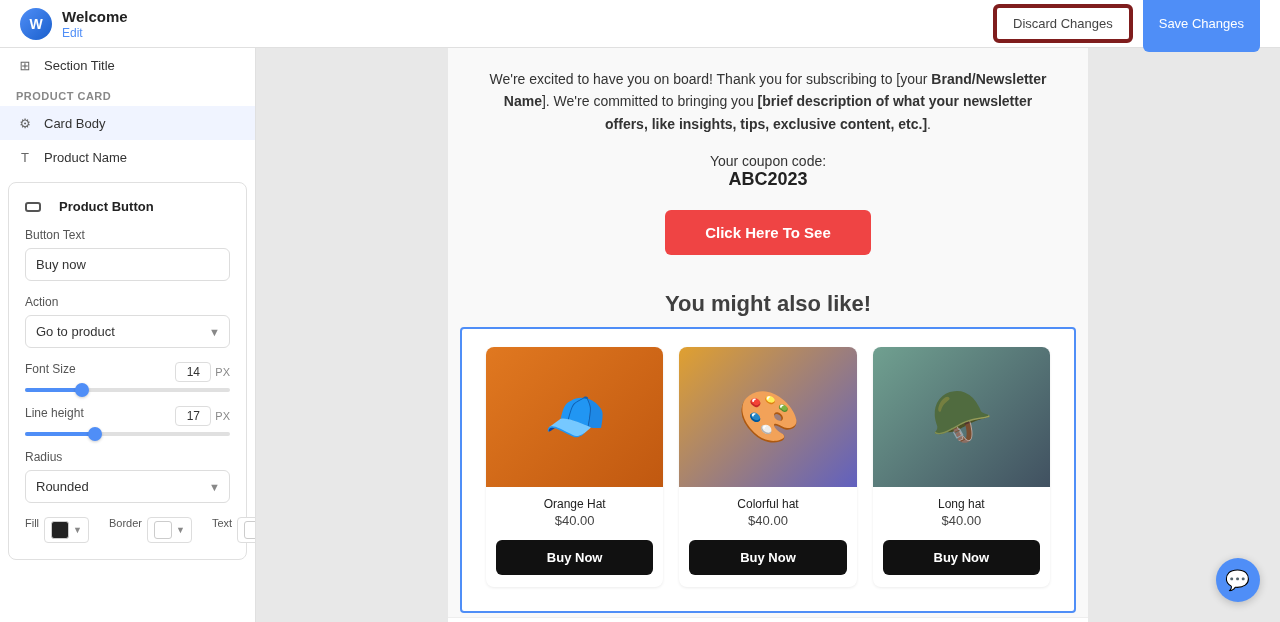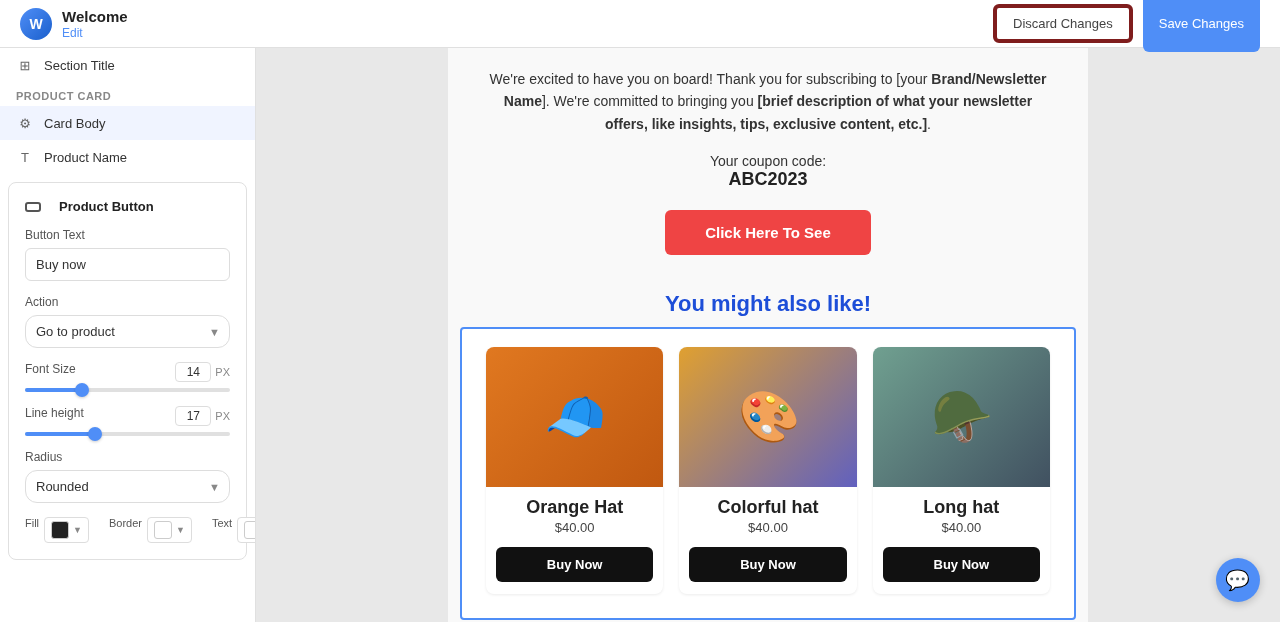--- a/index.html
+++ b/index.html
@@ -101,21 +101,21 @@
     .form-group { margin-bottom: 14px; }
     .form-label { font-size: 12px; color: #555; margin-bottom: 6px; display: block; font-weight: 500; }
 
     .form-input {
       width: 100%; padding: 8px 10px; border: 1px solid #ddd; border-radius: 6px;
       font-size: 13px; color: #333; outline: none;
     }
 
     .select-wrapper { position: relative; }
     .form-select {
-      width: 100%; padding: 8px 10px; border: 1px solid #ddd; border-radius: 12px;
+      width: 100%; padding: 8px 10px; border: 1px solid #ddd; border-radius: 6px;
       font-size: 13px; color: #333; appearance: none; background: #fff; cursor: pointer; outline: none;
     }
     .select-arrow {
       position: absolute; right: 10px; top: 50%; transform: translateY(-50%);
       pointer-events: none; color: #888; font-size: 11px;
     }
 
     
     .slider-row {
       display: flex; align-items: flex-start; justify-content: space-between; margin-bottom: 4px;
@@ -191,21 +191,21 @@
     .coupon-code { font-size: 18px; font-weight: 700; color: #222; }
 
     .cta-section { text-align: center; padding: 12px 40px 20px; }
     .cta-btn {
       background: #ef4444; color: #fff; border: none; border-radius: 6px;
       padding: 14px 40px; font-size: 15px; font-weight: 600; cursor: pointer;
     }
 
     .section-heading {
       text-align: center; padding: 16px 40px 10px;
-      font-size: 22px; font-weight: 700; color: #1d4ed8;
+      font-size: 22px; font-weight: 700; color: #404040;
     }
 
     .products-row {
       display: flex; gap: 16px; padding: 10px 20px 16px;
       justify-content: center;
     }
 
     .product-card {
       background: #fff; border-radius: 8px; overflow: hidden;
       width: 180px; box-shadow: 0 1px 3px rgba(0,0,0,0.08);
@@ -229,21 +229,21 @@
       font-size: 50px;
     }
     .hat-long {
       background: linear-gradient(135deg, #70a090, #405060);
       width: 100%; height: 100%;
       display: flex; align-items: center; justify-content: center;
       font-size: 50px;
     }
 
     .product-info { padding: 10px 10px 4px; text-align: center; }
-    .product-title { font-size: 18px; font-weight: 700; color: #222; }
+    .product-title { font-size: 12px; font-weight: 400; color: #222; }
     .product-price { font-size: 13px; color: #444; margin-top: 2px; }
     .product-actions { padding: 8px 10px 12px; }
     .buy-now-btn {
       width: 100%; background: #111; color: #fff; border: none; border-radius: 6px;
       padding: 10px; font-size: 13px; font-weight: 600; cursor: pointer;
     }
 
     
     .social-section {
       background: #fff;

